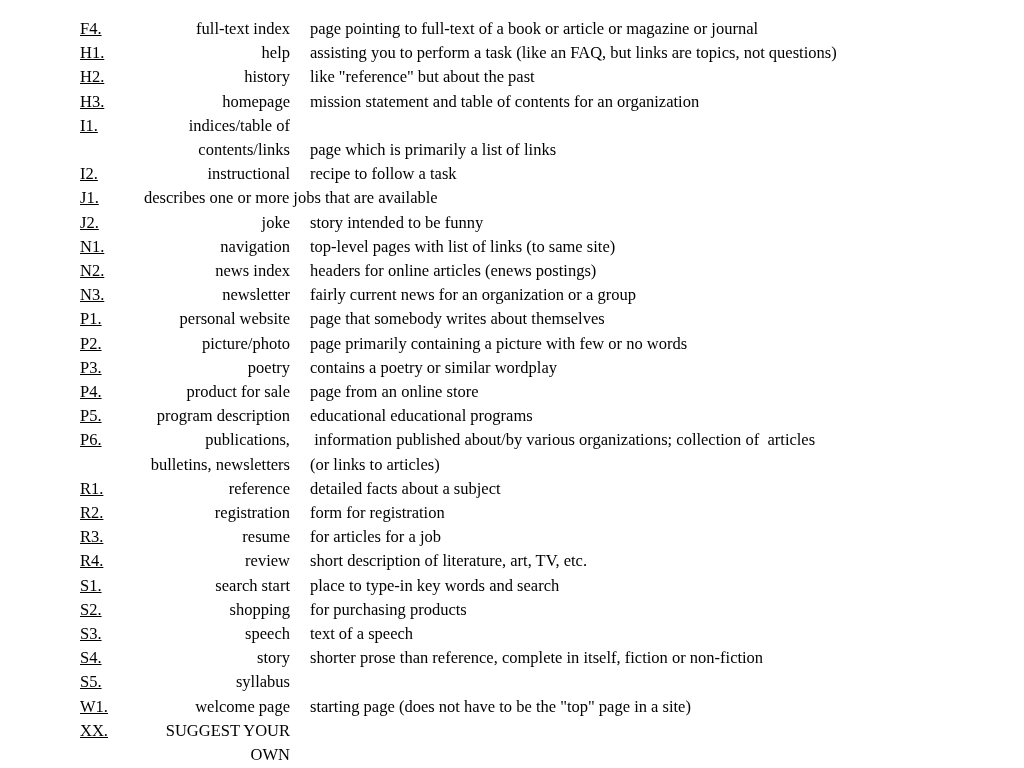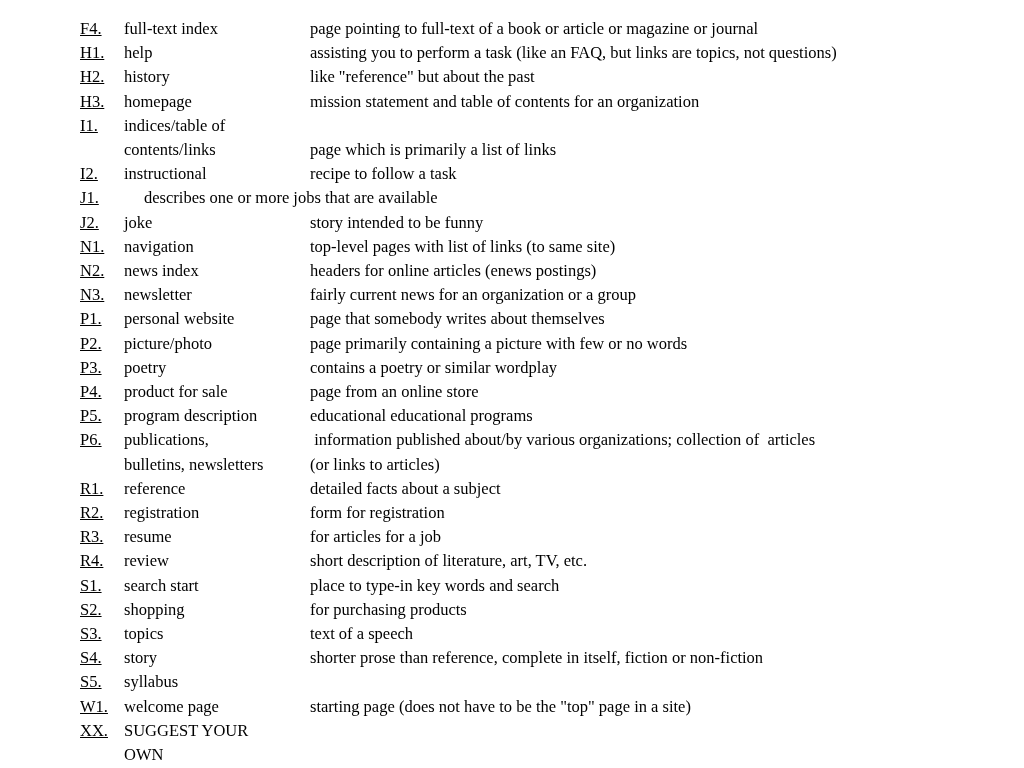--- a/index.html
+++ b/index.html
@@ -28,20 +28,21 @@
   .code {
     flex: none;
     width: 44px;
     white-space: pre-wrap;
     text-decoration: underline;
   }
   .term {
     flex: none;
     width: 166px;
     white-space: pre-wrap;
+    text-align: right;
   }
   .desc {
     flex: 1;
     white-space: pre-wrap;
     margin-left: 20px;
   }
   .desc.valign-bottom {
     align-self: flex-end;
   }
 </style>
@@ -161,21 +162,21 @@
       <span class="term">search start</span>
       <span class="desc">place to type-in key words and search</span>
     </div>
     <div class="row">
       <span class="code">S2.</span>
       <span class="term">shopping</span>
       <span class="desc">for purchasing products</span>
     </div>
     <div class="row">
       <span class="code">S3.</span>
-      <span class="term">topics</span>
+      <span class="term">speech</span>
       <span class="desc">text of a speech</span>
     </div>
     <div class="row">
       <span class="code">S4.</span>
       <span class="term">story</span>
       <span class="desc">shorter prose than reference, complete in itself, fiction or non-fiction</span>
     </div>
     <div class="row">
       <span class="code">S5.</span>
       <span class="term">syllabus</span>

